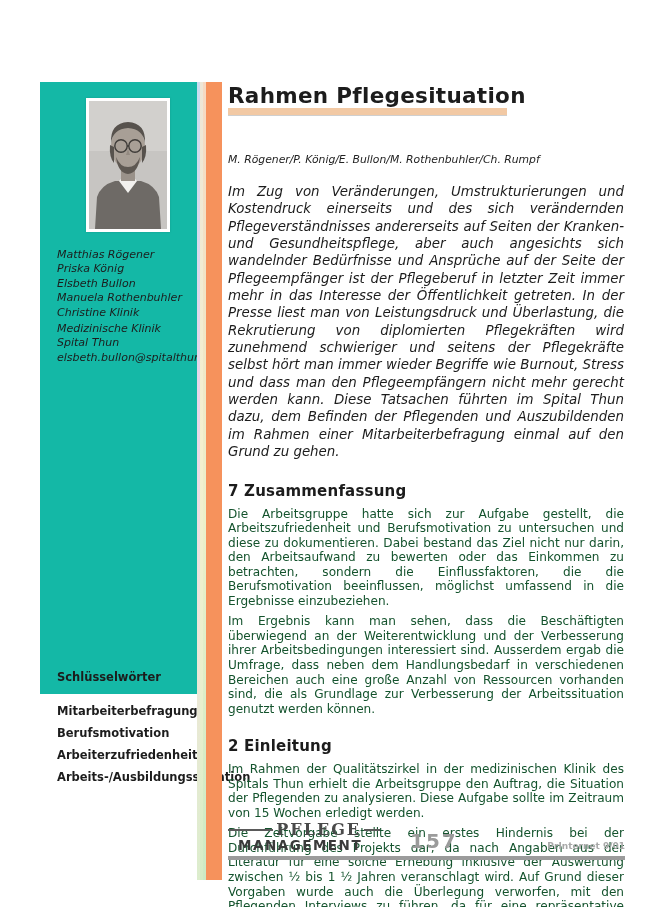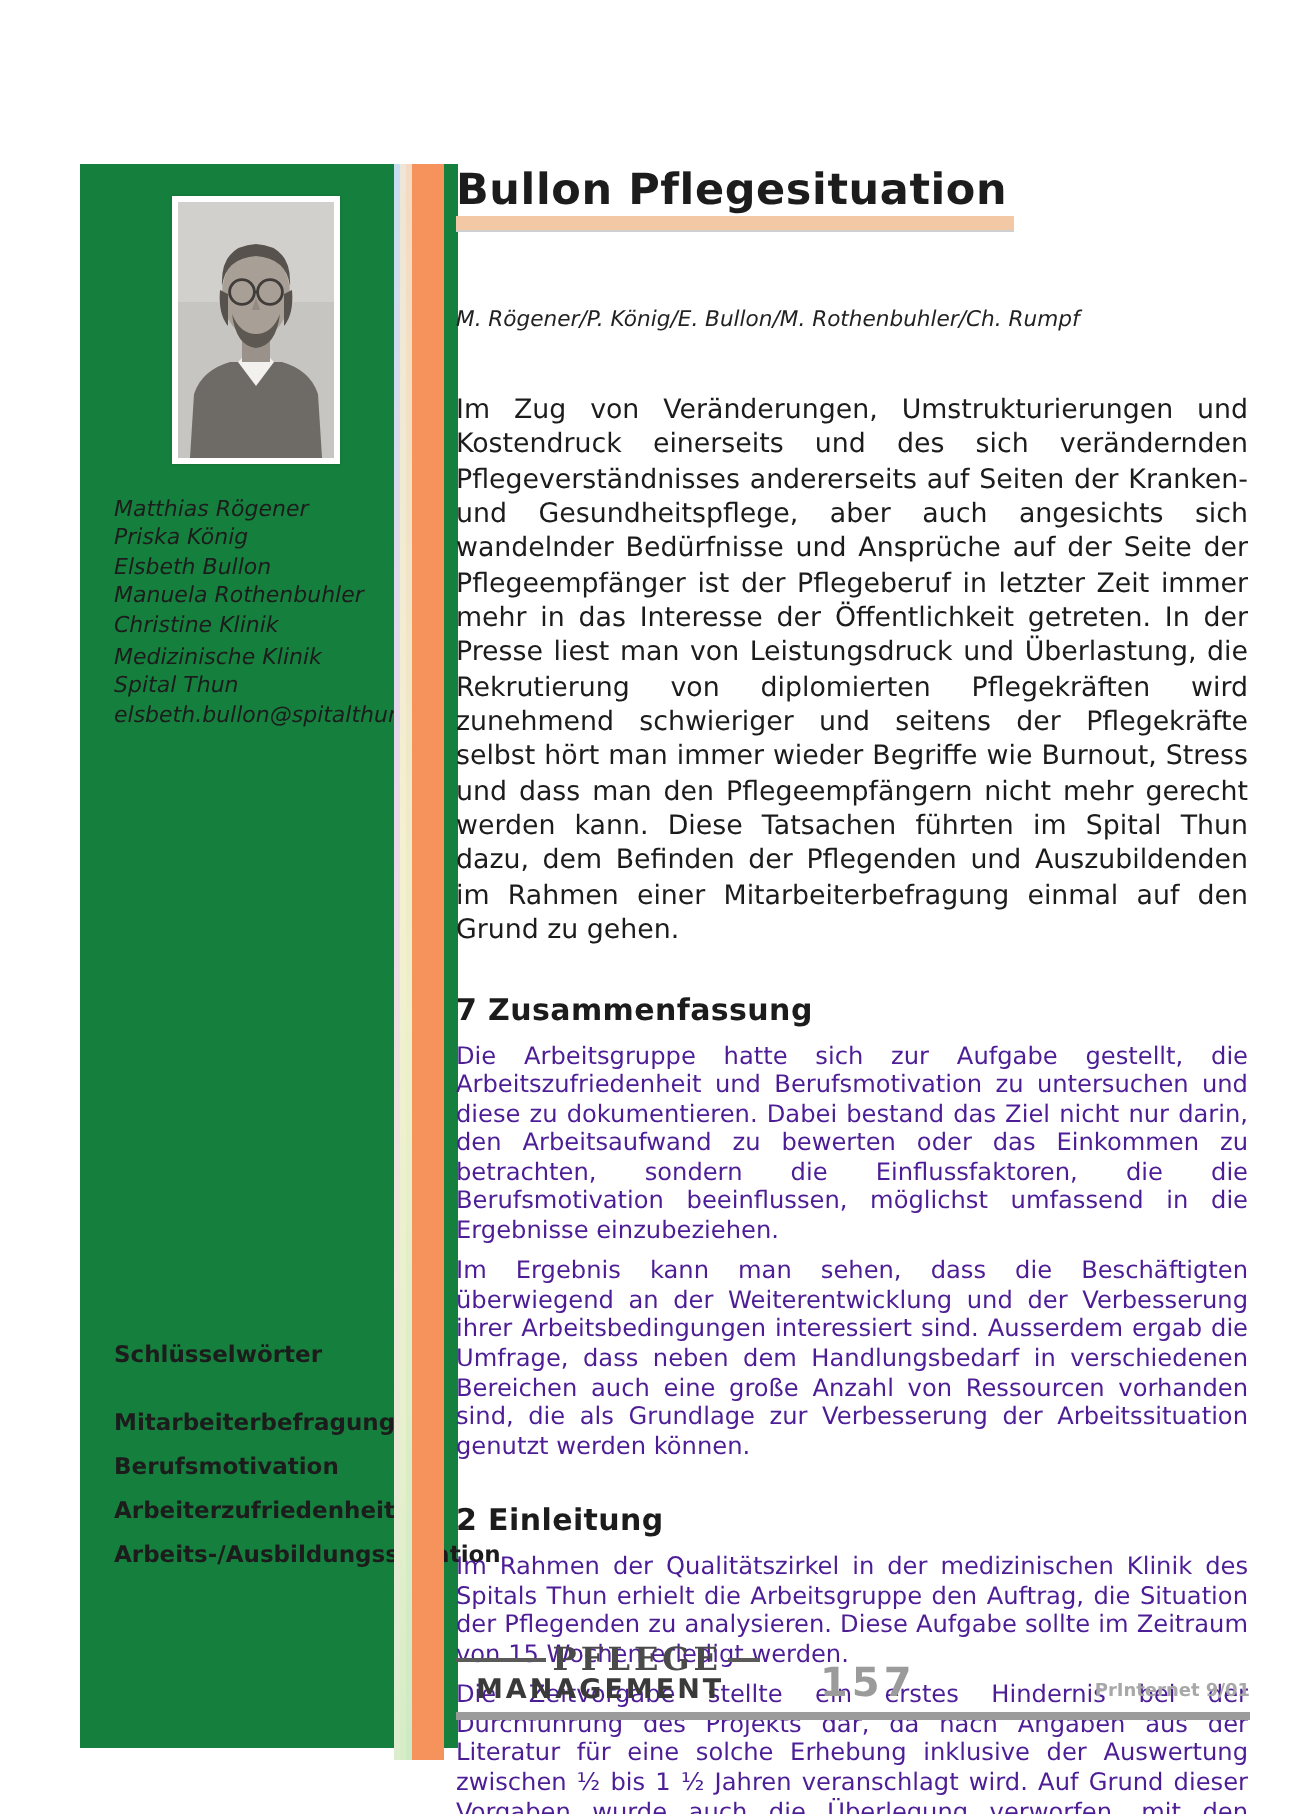--- a/index.html
+++ b/index.html
@@ -3,23 +3,22 @@
 <meta charset="utf-8">
 <style>
   html,body{margin:0;padding:0;}
   body{
     width:652px;height:907px;position:relative;background:#ffffff;
     font-family:"DejaVu Sans","Liberation Sans",sans-serif;color:#1c1c1c;
     overflow:hidden;
   }
   
   .sidebar{
-    position:absolute;left:40px;top:82px;width:157px;height:792px;
-    background:#15803d;
-    padding-left:32px;
+    position:absolute;left:40px;top:82px;width:157px;height:612px;
+    background:#14b8a6;
   }
   .photo-frame{
     position:absolute;left:46px;top:16px;width:84px;height:134px;
     background:#ffffff;padding:3px;box-sizing:border-box;
     box-shadow:0 0 2px rgba(0,0,0,.15);
   }
   .photo-frame svg{display:block;width:100%;height:100%;}
   .sb-authors{position:absolute;left:17px;top:166px;font-style:italic;font-size:11px;line-height:14.4px;}
   .sb-affil{position:absolute;left:17px;top:240px;font-style:italic;font-size:11px;line-height:14.4px;}
   .sb-kw-label{position:absolute;left:17px;top:588px;font-weight:bold;font-size:11.5px;}
@@ -29,23 +28,23 @@
   .rainbow{position:absolute;top:82px;width:3px;height:798px;}
   .r1{left:197px;background:linear-gradient(#c9ddf0,#e9d6e9 40%,#efe7d8 70%,#dcedcd);}
   .r2{left:200px;background:linear-gradient(#eee6d6,#f4f0cf 45%,#e7f0cd 80%,#d5ecc6);}
   .r3{left:203px;background:linear-gradient(#f6d9c2,#ecf0ca 55%,#cdeac4);}
   .orange-bar{position:absolute;left:206px;top:82px;width:16px;height:798px;background:#f6925c;}
   
   .main{position:absolute;left:228px;top:84px;width:396px;}
   .title{font-size:21.5px;font-weight:bold;letter-spacing:.3px;margin:0;line-height:23px;}
   .title-underline{width:279px;height:7px;background:#f2c9a4;margin-top:1px;border-bottom:1px solid #cfcfcf;}
   .authors-line{font-style:italic;font-size:10.8px;margin-top:37px;color:#222;}
-  .abstract{font-size:13.4px;line-height:17.35px;text-align:justify;margin-top:31px;}
+  .abstract{font-style:italic;font-size:13.4px;line-height:17.35px;text-align:justify;margin-top:17px;}
   .h-sec{font-size:15px;font-weight:bold;margin:21px 0 7px 0;letter-spacing:.2px;}
-  .body-p{font-size:12.1px;line-height:14.55px;text-align:justify;margin:0 0 6px 0;color:#4c1d95;}
+  .body-p{font-size:12.1px;line-height:14.55px;text-align:justify;margin:0 0 6px 0;color:#14532d;}
   
   .footer{position:absolute;left:228px;top:820px;width:397px;}
   .footer-row{display:flex;align-items:flex-end;}
   .logo{width:152px;color:#3c3c3c;}
   .logo-top{display:flex;align-items:center;font-family:"DejaVu Serif","Liberation Serif",serif;
     font-weight:bold;font-size:16px;letter-spacing:2px;color:#4a4a4a;}
   .logo-top::before{content:"";flex:1;border-top:2px solid #5a5a5a;margin-right:3px;}
   .logo-top::after{content:"";width:16px;border-top:2px solid #5a5a5a;margin-left:3px;}
   .logo-bottom{font-weight:bold;font-size:13.5px;letter-spacing:1.5px;color:#3a3a3a;margin-top:-2px;padding-left:10px;}
   .page-number{font-size:20px;font-weight:bold;color:#9b9b9b;letter-spacing:2px;margin-left:30px;}
@@ -105,21 +104,21 @@
     <div>Arbeits-/Ausbildungssituation</div>
   </div>
 </div>
 
 <div class="rainbow r1"></div>
 <div class="rainbow r2"></div>
 <div class="rainbow r3"></div>
 <div class="orange-bar"></div>
 
 <div class="main">
-  <h1 class="title">Bullon Pflegesituation</h1>
+  <h1 class="title">Rahmen Pflegesituation</h1>
   <div class="title-underline"></div>
 
   <div class="authors-line">M. Rögener/P. König/E. Bullon/M. Rothenbuhler/Ch. Rumpf</div>
 
   <div class="abstract">Im Zug von Veränderungen, Umstrukturierungen und Kostendruck einerseits und des sich verändernden Pflegeverständnisses andererseits auf Seiten der Kranken- und Gesundheitspflege, aber auch angesichts sich wandelnder Bedürfnisse und Ansprüche auf der Seite der Pflegeempfänger ist der Pflegeberuf in letzter Zeit immer mehr in das Interesse der Öffentlichkeit getreten. In der Presse liest man von Leistungsdruck und Überlastung, die Rekrutierung von diplomierten Pflegekräften wird zunehmend schwieriger und seitens der Pflegekräfte selbst hört man immer wieder Begriffe wie Burnout, Stress und dass man den Pflegeempfängern nicht mehr gerecht werden kann. Diese Tatsachen führten im Spital Thun dazu, dem Befinden der Pflegenden und Auszubildenden im Rahmen einer Mitarbeiterbefragung einmal auf den Grund zu gehen.</div>
 
   <h2 class="h-sec">7 Zusammenfassung</h2>
   <p class="body-p">Die Arbeitsgruppe hatte sich zur Aufgabe gestellt, die Arbeitszufriedenheit und Berufsmotivation zu untersuchen und diese zu dokumentieren. Dabei bestand das Ziel nicht nur darin, den Arbeitsaufwand zu bewerten oder das Einkommen zu betrachten, sondern die Einflussfaktoren, die die Berufsmotivation beeinflussen, möglichst umfassend in die Ergebnisse einzubeziehen.</p>
   <p class="body-p">Im Ergebnis kann man sehen, dass die Beschäftigten überwiegend an der Weiterentwicklung und der Verbesserung ihrer Arbeitsbedingungen interessiert sind. Ausserdem ergab die Umfrage, dass neben dem Handlungsbedarf in verschiedenen Bereichen auch eine große Anzahl von Ressourcen vorhanden sind, die als Grundlage zur Verbesserung der Arbeitssituation genutzt werden können.</p>
 

